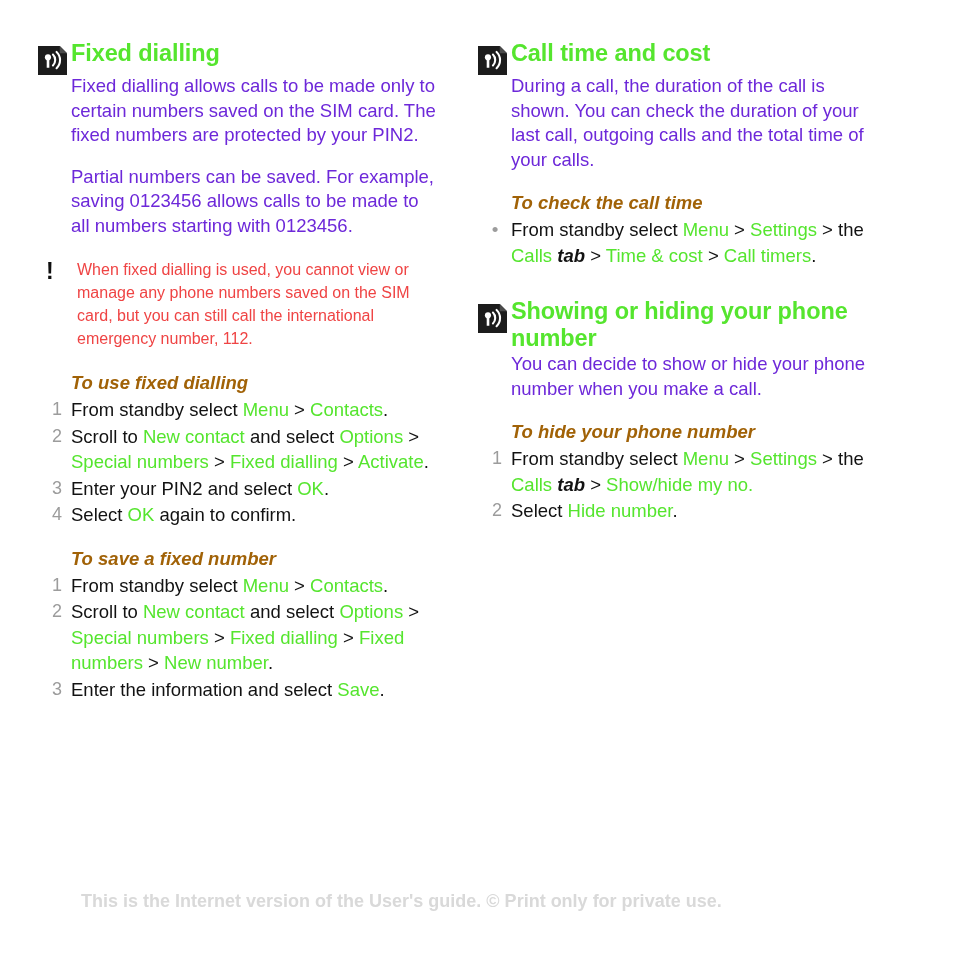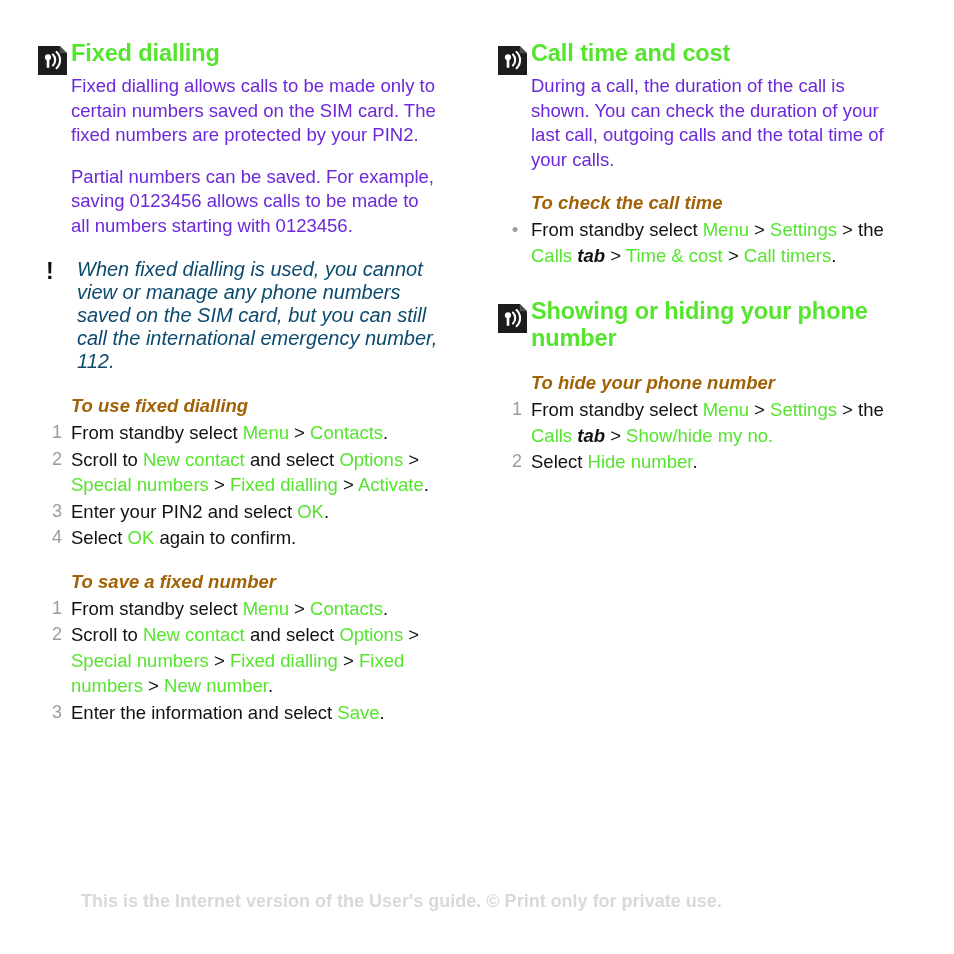--- a/index.html
+++ b/index.html
@@ -22,21 +22,21 @@
     width: 954px;
     height: 954px;
   }
 
   .col {
     position: absolute;
     top: 40px;
     width: 400px;
   }
   .col-left  { left: 38px; }
-  .col-right { left: 498px; }
+  .col-right { left: 478px; }
 
   
   .section { position: relative; margin-bottom: 4px; }
 
   .sec-head {
     position: relative;
     padding-left: 33px;
     min-height: 34px;
   }
 
@@ -81,24 +81,23 @@
     left: 8px;
     top: 2px;
     font-size: 23px;
     line-height: 23px;
     font-weight: bold;
     color: #0f0f0f;
     font-family: "Liberation Sans", sans-serif;
   }
   .note p {
     margin: 0;
-    font-size: 20px;
+    font-size: 16px;
     line-height: 23px;
-    font-style: italic;
-    color: #0c4a6e;
+    color: #ef4444;
   }
 
   
   .proc { margin: 18px 0 0 0; }
 
   h3.proc-title {
     margin: 0 0 2px 0;
     padding-left: 33px;
     font-size: 18.5px;
     line-height: 25px;
@@ -256,20 +255,23 @@
         <svg class="sig-icon" viewBox="0 0 32 32">
           <path d="M0 0 H24 L32 8 V32 H0 Z" fill="#1c1c1c"></path>
           <path d="M24 0 L32 8 H24 Z" fill="#4a4a4a"></path>
           <circle cx="11" cy="12.5" r="3.4" fill="#ffffff"></circle>
           <rect x="9.6" y="14" width="2.9" height="10" fill="#ffffff"></rect>
           <path d="M16.5 9.5 a8.5 8.5 0 0 1 0 12" stroke="#ffffff" stroke-width="2.3" fill="none" stroke-linecap="round"></path>
           <path d="M20.5 6.5 a12.5 12.5 0 0 1 0 18" stroke="#ffffff" stroke-width="2.3" fill="none" stroke-linecap="round"></path>
         </svg>
         <h2 class="sec-title">Showing or hiding your phone number</h2>
       </div>
+      <div class="body-block">
+        <p class="para">You can decide to show or hide your phone number when you make a call.</p>
+      </div>
     </div>
 
     <div class="proc">
       <h3 class="proc-title">To hide your phone number</h3>
       <ol class="steps">
           <li><span class="step-num">1</span><span>From standby select </span><span class="ui">Menu</span><span> &gt; </span><span class="ui">Settings</span><span> &gt; the </span><span class="ui">Calls</span><span class="bd"> tab</span><span> &gt; </span><span class="ui">Show/hide my no.</span></li>
           <li><span class="step-num">2</span><span>Select </span><span class="ui">Hide number</span><span>.</span></li>
         </ol>
     </div>
 

